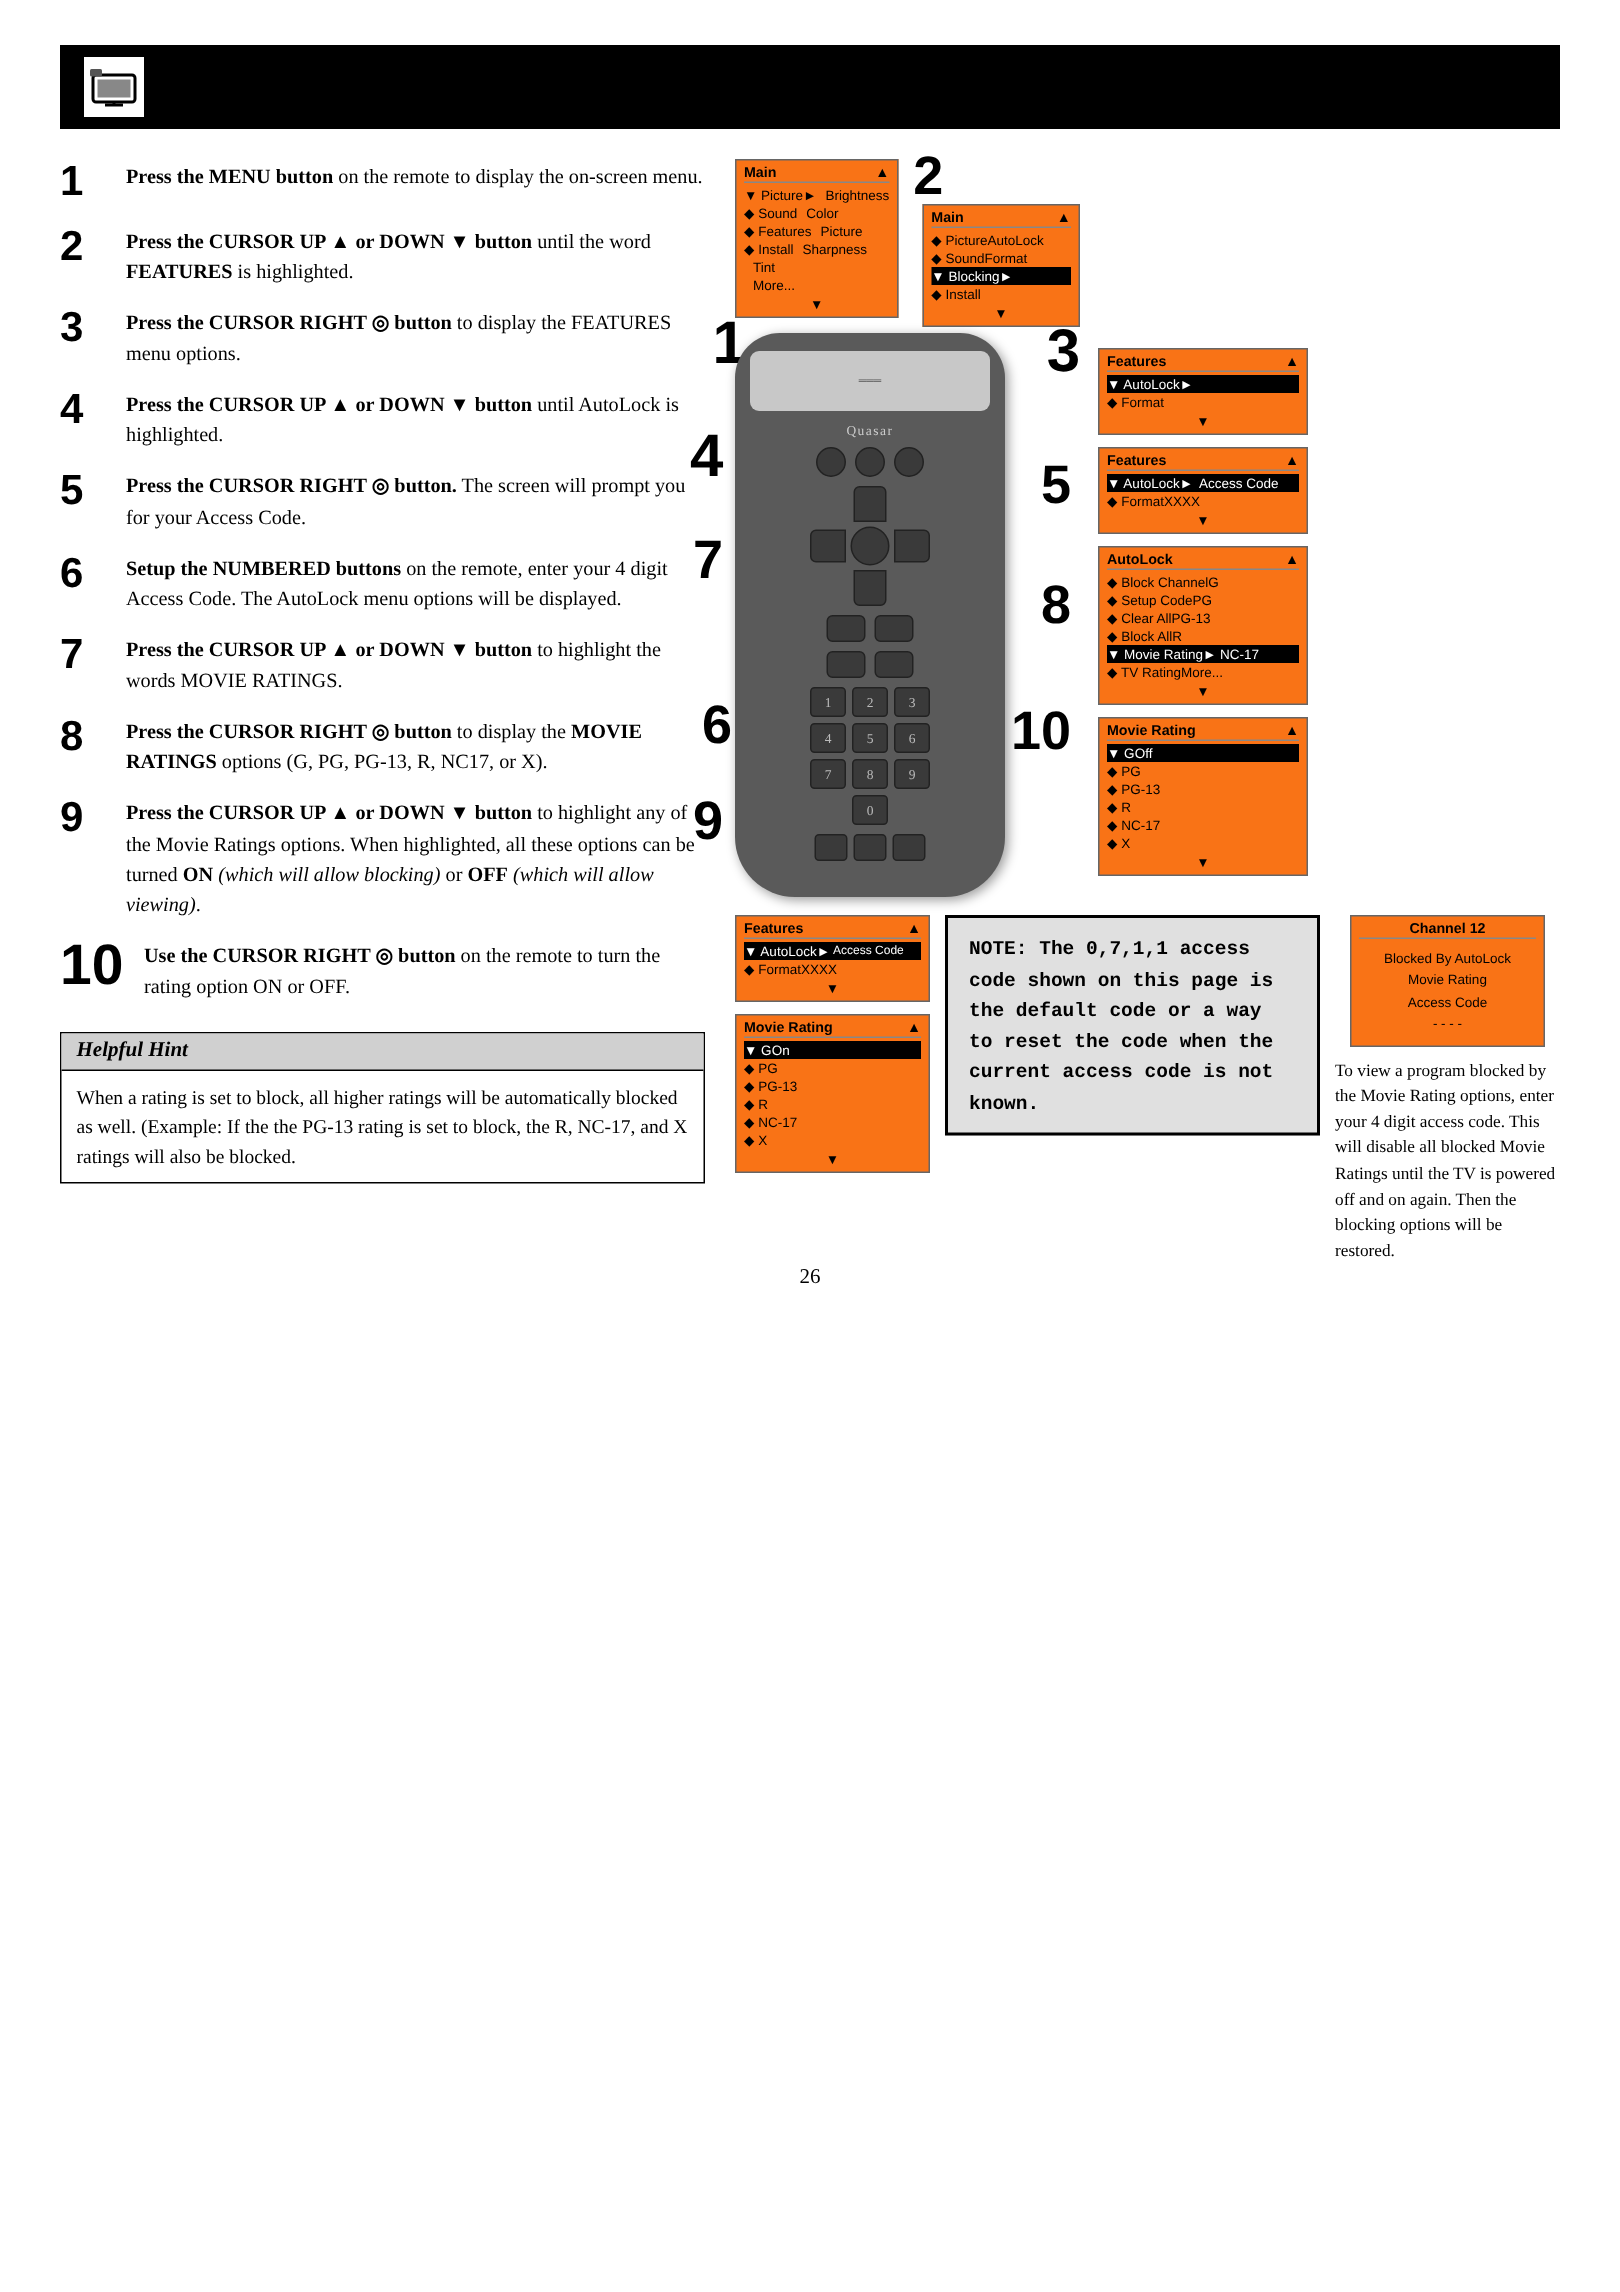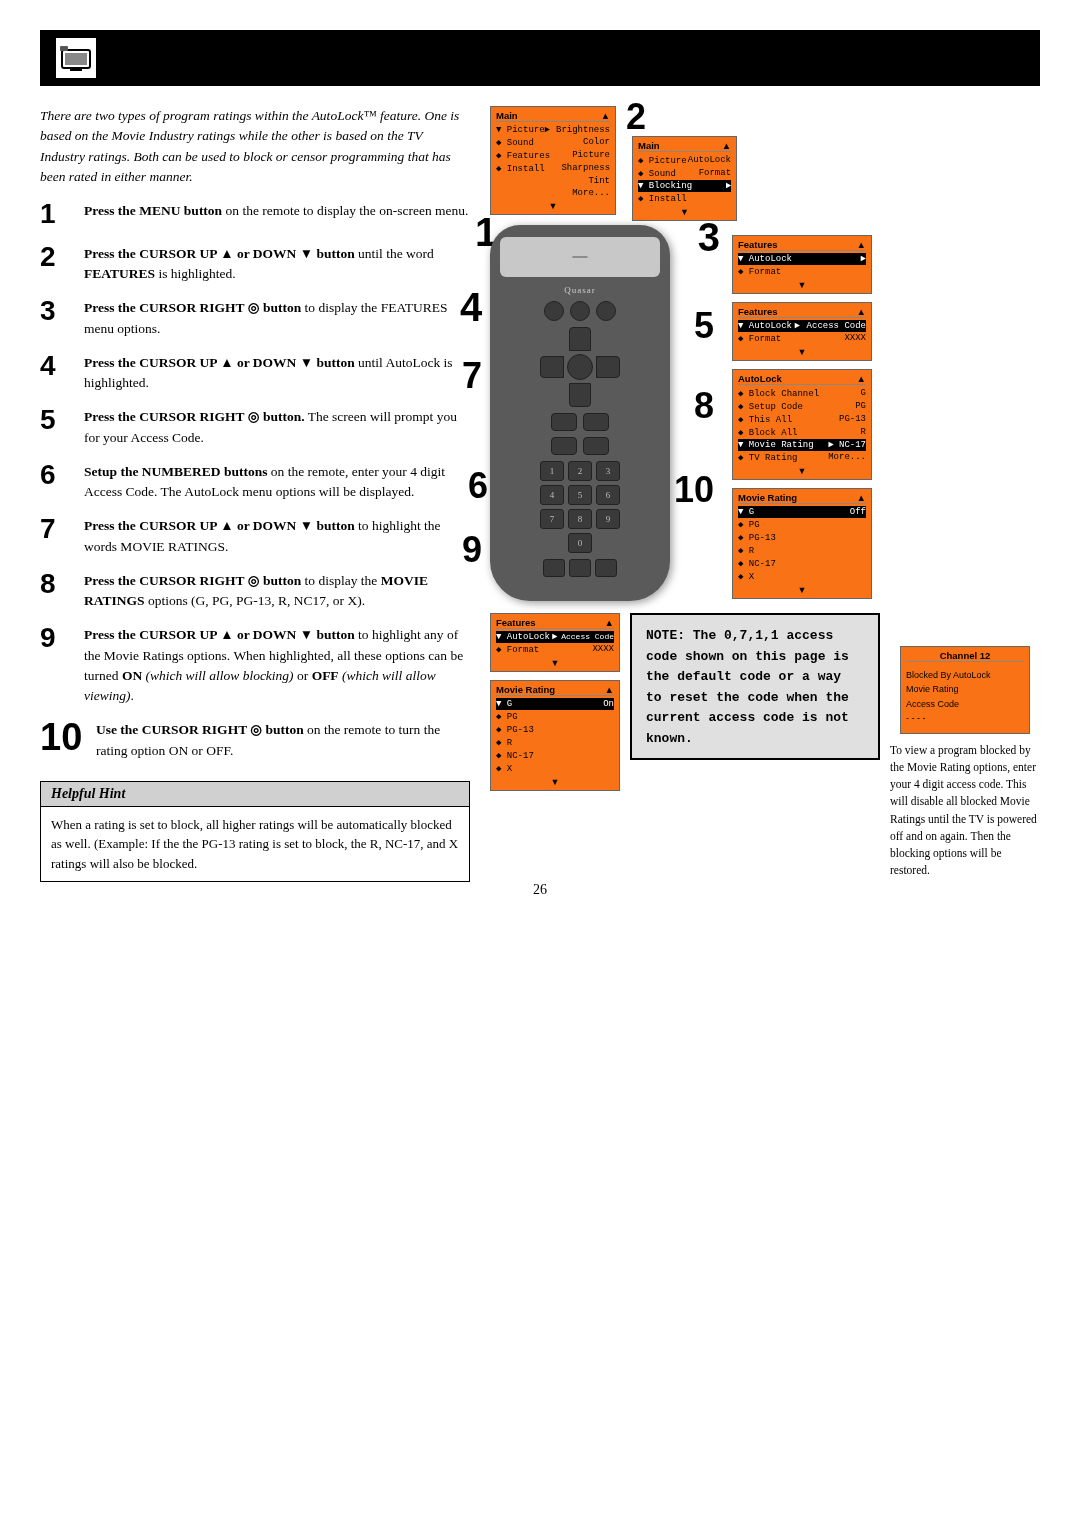--- a/index.html
+++ b/index.html
@@ -233,24 +233,23 @@
     .ts-header {
       display: flex;
       justify-content: space-between;
       border-bottom: 1px solid #888;
       margin-bottom: 2px;
       font-weight: bold;
       font-size: 9.5px;
     }
     .ts-row {
       display: flex;
-      justify-content: space-between;
+      justify-content: flex-start;
       padding: 1px 0;
       font-size: 9px;
-      font-family: Liberation Mono, monospace;
     }
     .ts-row.hi { background: #000; color: #fff; }
     .ts-down { text-align: center; font-size: 9px; margin-top: 2px; }
 
     .step-num-10 {
       font-size: 38px;
       font-weight: bold;
       font-family: Arial, sans-serif;
       min-width: 52px;
       margin-right: 4px;
@@ -268,21 +267,20 @@
       <line x1="10" y1="28" x2="22" y2="28" stroke="#000" stroke-width="2"></line>
       <line x1="16" y1="26" x2="16" y2="28" stroke="#000" stroke-width="2"></line>
       <rect x="0" y="4" width="8" height="5" rx="1" fill="#555"></rect>
     </svg>
   </div>
 </div>
 
 <div class="main-content">
 
   <div class="left-col">
-    <p class="intro-text">There are two types of program ratings within the AutoLock™ feature. One is based on the Movie Industry ratings while the other is based on the TV Industry ratings. Both can be used to block or censor programming that has been rated in either manner.</p>
 
     <ol class="steps-list">
 
       <li class="step-item">
         <span class="step-num">1</span>
         <span class="step-text">
           <b>Press the MENU button</b> on the remote to display the on-screen menu.
         </span>
       </li>
 
@@ -540,21 +538,21 @@
           </div>
           <div class="ts-row">
               <span>◆ Block Channel</span>
               <span>G</span>
             </div>
           <div class="ts-row">
               <span>◆ Setup Code</span>
               <span>PG</span>
             </div>
           <div class="ts-row">
-              <span>◆ This All</span>
+              <span>◆ Clear All</span>
               <span>PG-13</span>
             </div>
           <div class="ts-row">
               <span>◆ Block All</span>
               <span>R</span>
             </div>
           <div class="ts-row hi">
               <span>▼ Movie Rating</span>
               <span>► NC-17</span>
             </div>
@@ -642,21 +640,21 @@
         </div>
       </div>
 
       <div style="display:flex; flex-direction:column; gap:8px; flex:1;">
         <div class="note-box">
           <b>NOTE: The 0,7,1,1 access code shown on this page is the default code or a way to reset the code when the current access code is not known.</b>
         </div>
       </div>
 
       <div style="display:flex; flex-direction:column; gap:8px; align-items:center;">
-        <div class="tiny-screen" style="min-width:130px; text-align:left;margin-top:33px;">
+        <div class="tiny-screen" style="min-width:130px; text-align:center;">
           <div class="ts-header" style="justify-content:center;">
             <span>Channel 12</span>
           </div>
           <div style="padding:4px 0; font-size:9px; line-height:1.6;">
             <div>Blocked By AutoLock</div>
             <div>Movie Rating</div>
             <div>Access Code</div>
             <div>- - - -</div>
           </div>
         </div>

